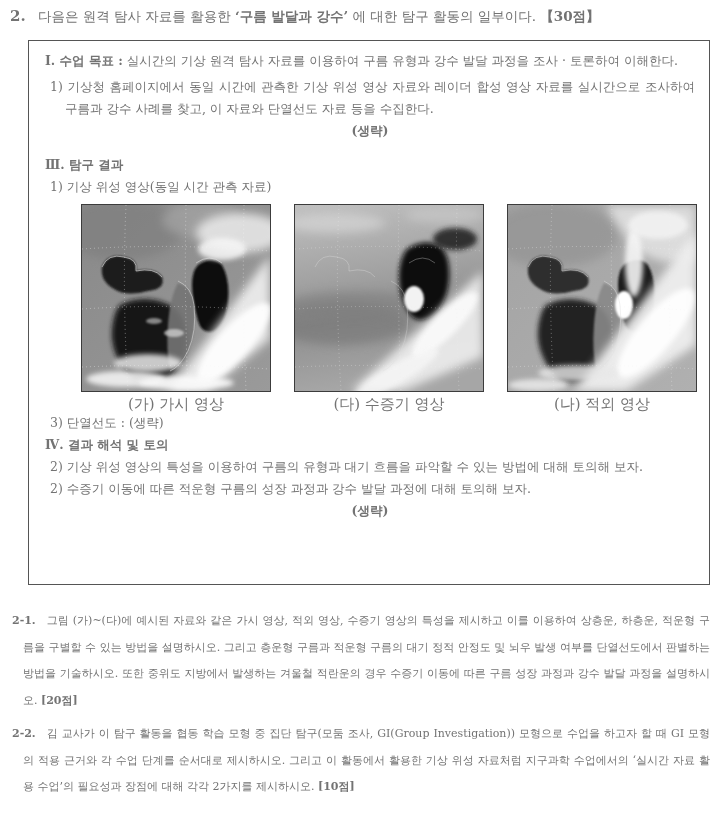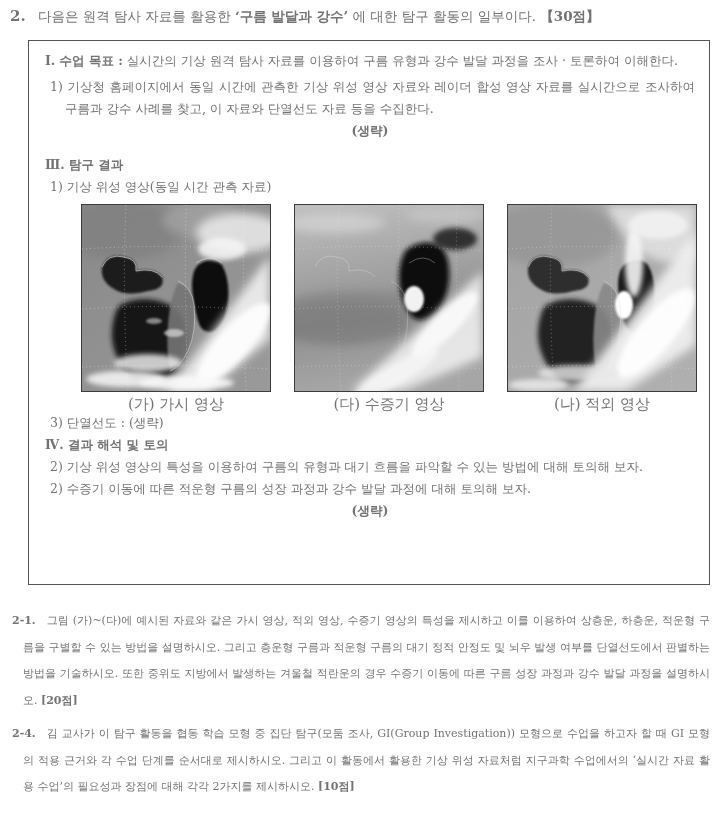--- a/index.html
+++ b/index.html
@@ -203,18 +203,18 @@
     <div class="ellipsis">(생략)</div>
   </div>
 
   <div class="question q21">
     <span class="qnum">2-1.</span>
     <span>그림 (가)~(다)에 예시된 자료와 같은 가시 영상, 적외 영상, 수증기 영상의 특성을 제시하고 이를 이용하여 상층운, 하층운, 적운형 구름을 구별할 수 있는 방법을 설명하시오. 그리고 층운형 구름과 적운형 구름의 대기 정적 안정도 및 뇌우 발생 여부를 단열선도에서 판별하는 방법을 기술하시오. 또한 중위도 지방에서 발생하는 겨울철 적란운의 경우 수증기 이동에 따른 구름 성장 과정과 강수 발달 과정을 설명하시오.</span>
     <span class="b">[20점]</span>
   </div>
 
   <div class="question q22">
-    <span class="qnum">2-4.</span>
+    <span class="qnum">2-2.</span>
     <span>김 교사가 이 탐구 활동을 협동 학습 모형 중 집단 탐구(모둠 조사, GI(Group Investigation)) 모형으로 수업을 하고자 할 때 GI 모형의 적용 근거와 각 수업 단계를 순서대로 제시하시오. 그리고 이 활동에서 활용한 기상 위성 자료처럼 지구과학 수업에서의 ‘실시간 자료 활용 수업’의 필요성과 장점에 대해 각각 2가지를 제시하시오.</span>
     <span class="b">[10점]</span>
   </div>
 
 </div>
 
 </body></html>

